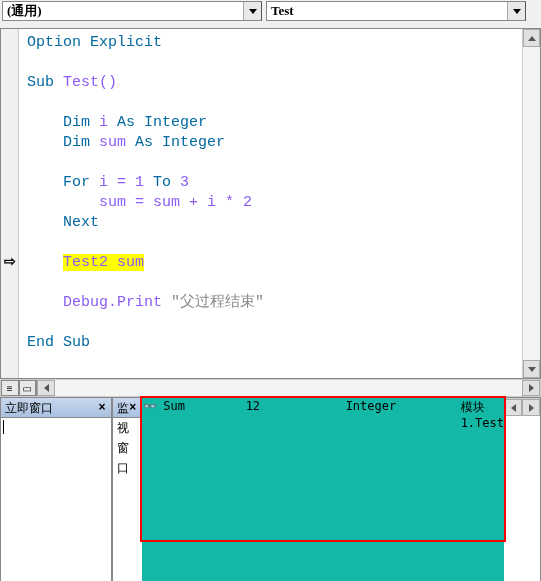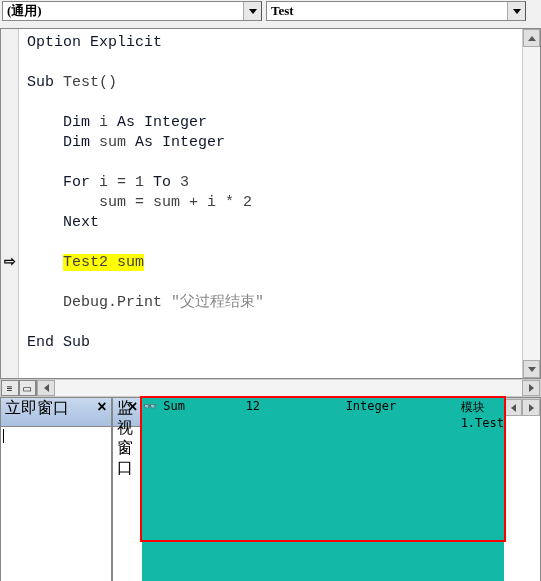--- a/index.html
+++ b/index.html
@@ -76,23 +76,23 @@
     flex: 1;
     background: #fff;
     font-family: "Consolas", "Courier New", monospace;
     font-size: 15px;
     line-height: 20px;
     padding: 4px 8px;
     white-space: pre;
     overflow: hidden;
     position: relative;
   }
-  .kw { color: #0f172a; }
+  .kw { color: #0369a1; }
   .str { color: #888; }
-  .black { color: #404040; }
+  .black { color: #8b5cf6; }
   .hl { background: #ffff00; }
   .scroll-v {
     width: 18px;
     background: #f0f0f0;
     border-left: 1px solid #ccc;
     display: flex;
     flex-direction: column;
   }
   .scroll-btn {
     height: 18px;
@@ -158,24 +158,24 @@
     height: 190px;
   }
   .immediate {
     width: 112px;
     border: 1px solid #888;
     display: flex;
     flex-direction: column;
   }
   .pane-title {
     background: linear-gradient(#c8d8ee, #a8c0e0);
-    height: 29px;
+    height: 20px;
     line-height: 20px;
     padding: 0 4px;
-    font-size: 16px;
+    font-size: 12px;
     position: relative;
     border-bottom: 1px solid #888;
   }
   .close-x {
     position: absolute;
     right: 2px;
     top: 2px;
     width: 14px; height: 14px;
     font-weight: bold;
     text-align: center;

